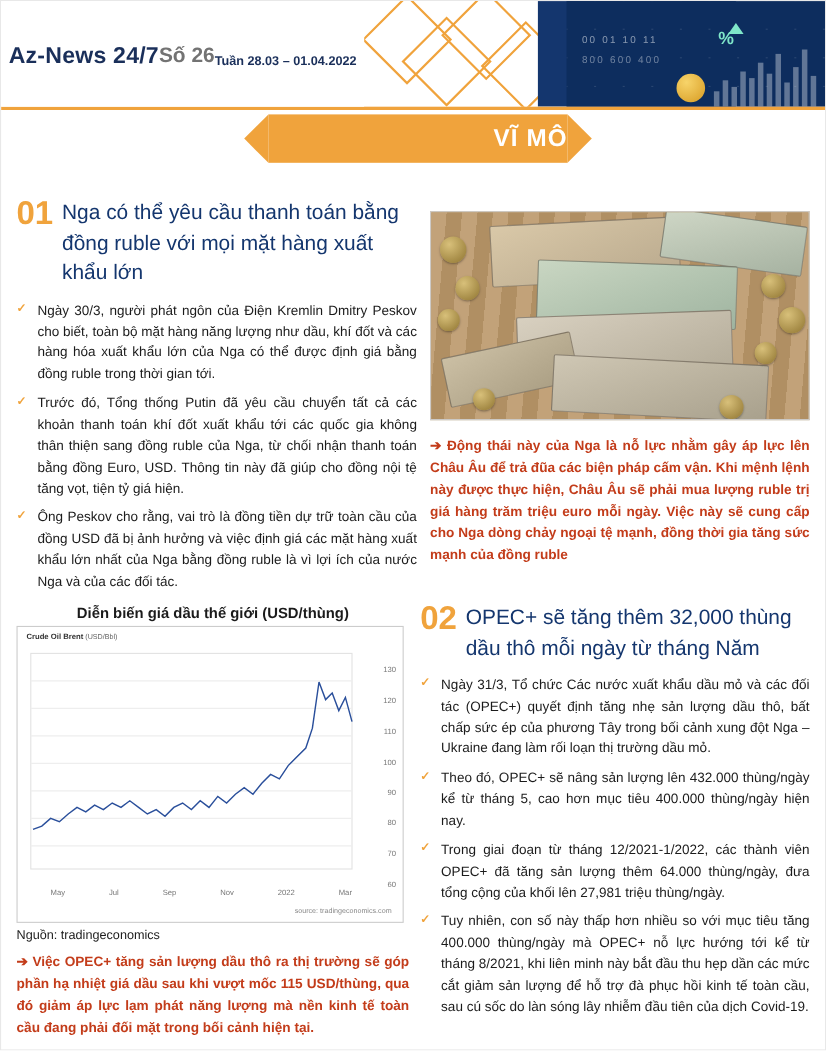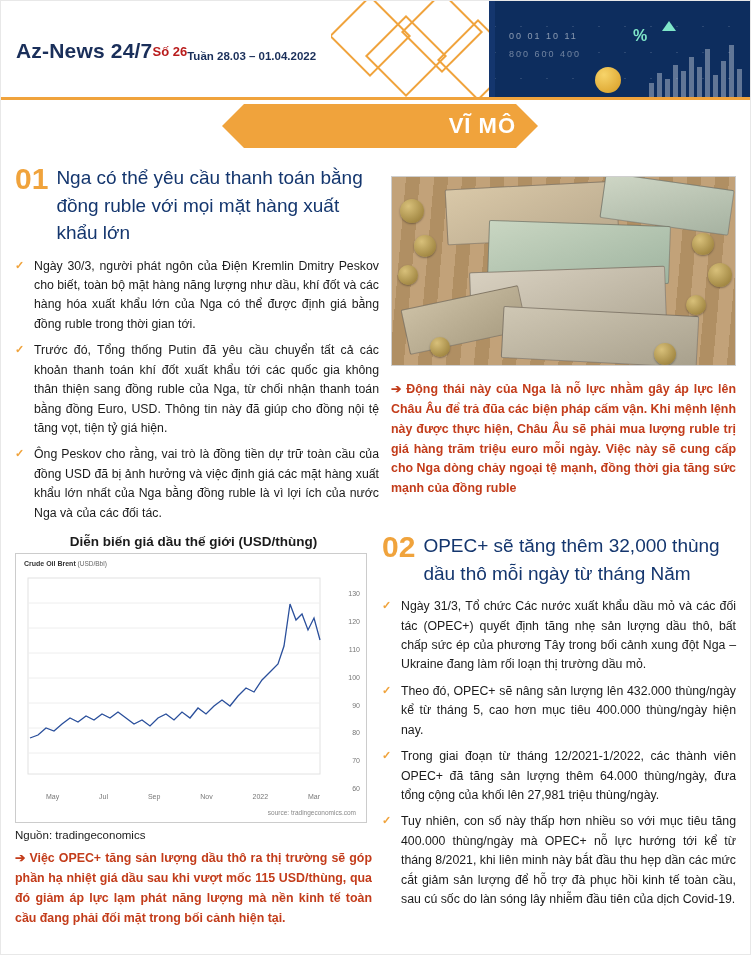--- a/index.html
+++ b/index.html
@@ -36,23 +36,23 @@
   }
   .brand-title {
     font-size: 21px;
     font-weight: bold;
     color: #1a2f5a;
     letter-spacing: .2px;
     line-height: 1.15;
     text-align: center;
   }
   .brand-issue {
-    font-size: 13px;
-    font-weight: bold;
-    color: #b91c1c;
+    font-size: 19px;
+    font-weight: bold;
+    color: #737373;
     line-height: 1.2;
     margin-top: 1px;
     text-align: center;
   }
   .brand-week {
     font-size: 11.5px;
     font-weight: bold;
     color: #1a2f5a;
     margin-top: 10px;
     text-align: center;
@@ -98,21 +98,21 @@
     left: 4px; bottom: 4px;
     width: 3px; height: 7px;
     background: #fff;
     box-shadow: 5px -3px 0 0 #fff, 10px -6px 0 0 #fff;
   }
   .logo-text { color: #fff; font-size: 21px; font-weight: bold; letter-spacing: .5px; }
 
   .header-right {
     position: absolute;
     right: 0; top: 0;
-    width: 255px; height: 96px;
+    width: 235px; height: 96px;
     background: #0d2d5e;
     overflow: hidden;
   }
   .hr-grid {
     position: absolute; inset: 0;
     background-image:
       linear-gradient(45deg, rgba(255,255,255,.13) 1px, transparent 1px),
       linear-gradient(-45deg, rgba(255,255,255,.13) 1px, transparent 1px);
     background-size: 26px 26px;
   }
@@ -227,21 +227,21 @@
 
   .note {
     font-size: 12.4px;
     font-weight: bold;
     color: #c33c1a;
     line-height: 1.6;
     text-align: justify;
   }
 
   
-  .sec1 { display: flex; margin-top: 8px; }
+  .sec1 { display: flex; margin-top: 24px; }
   .sec1-left { width: 378px; padding-right: 12px; }
   .sec1-right { width: 345px; }
 
   .photo {
     width: 345px; height: 190px;
     margin-top: 12px;
     border: 1px solid #cfcfcf;
     position: relative;
     overflow: hidden;
     background: #b99a6e;

